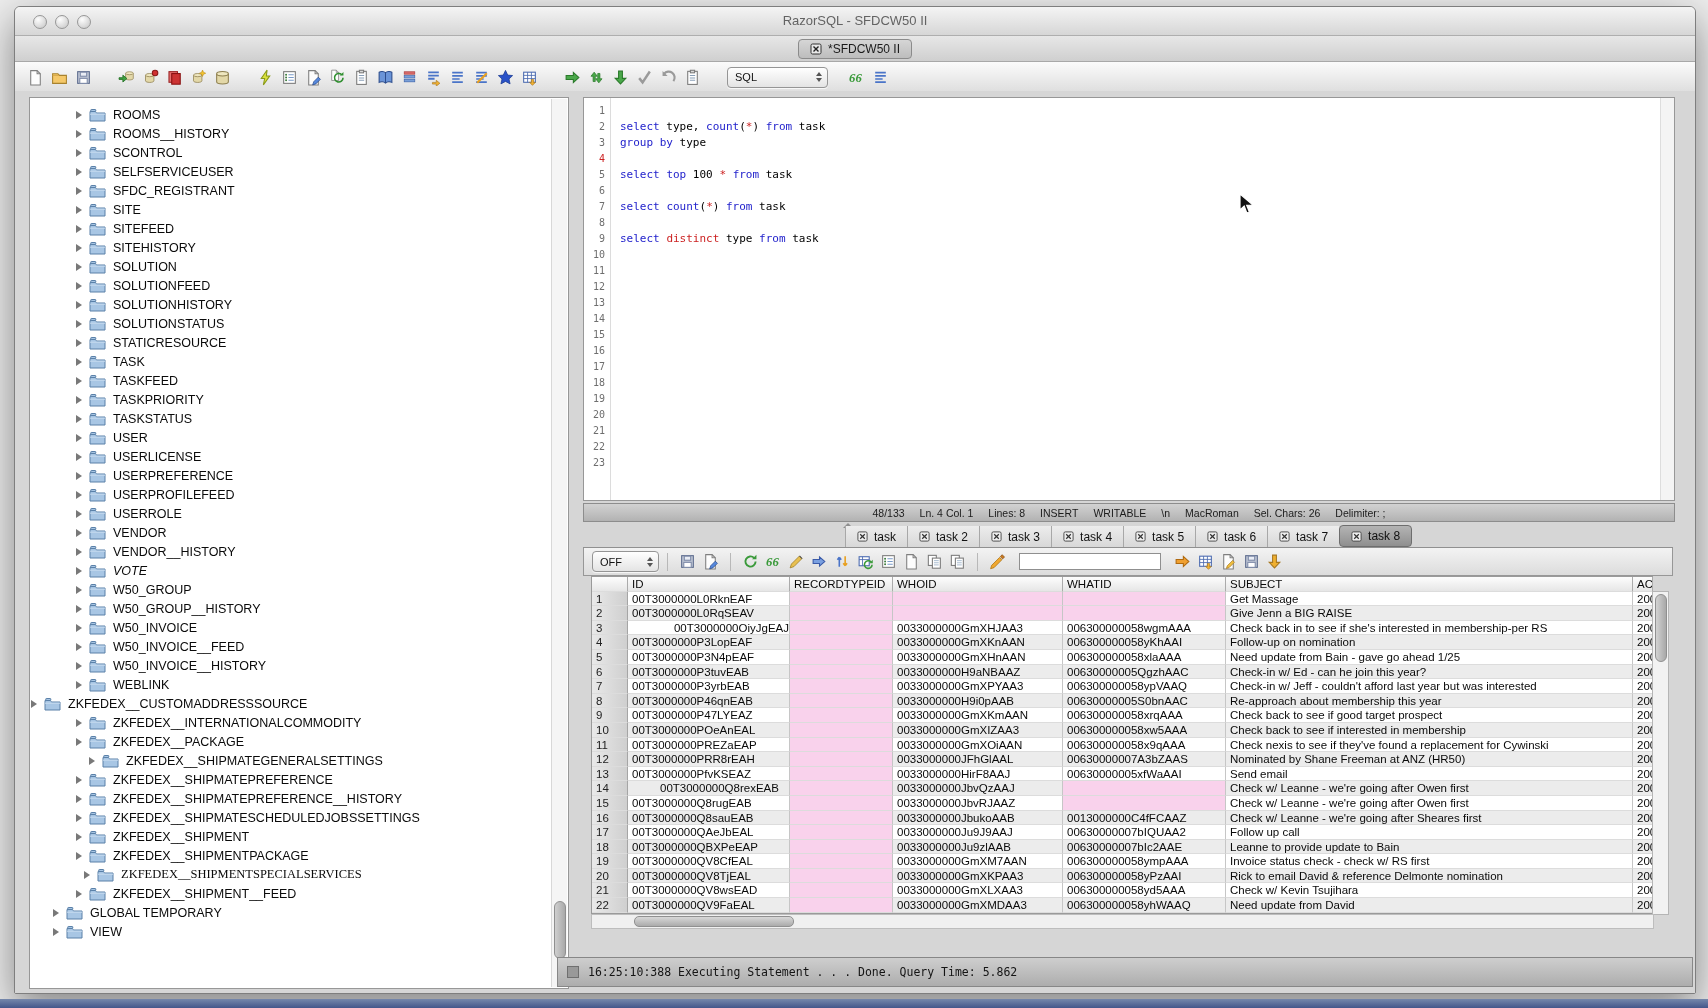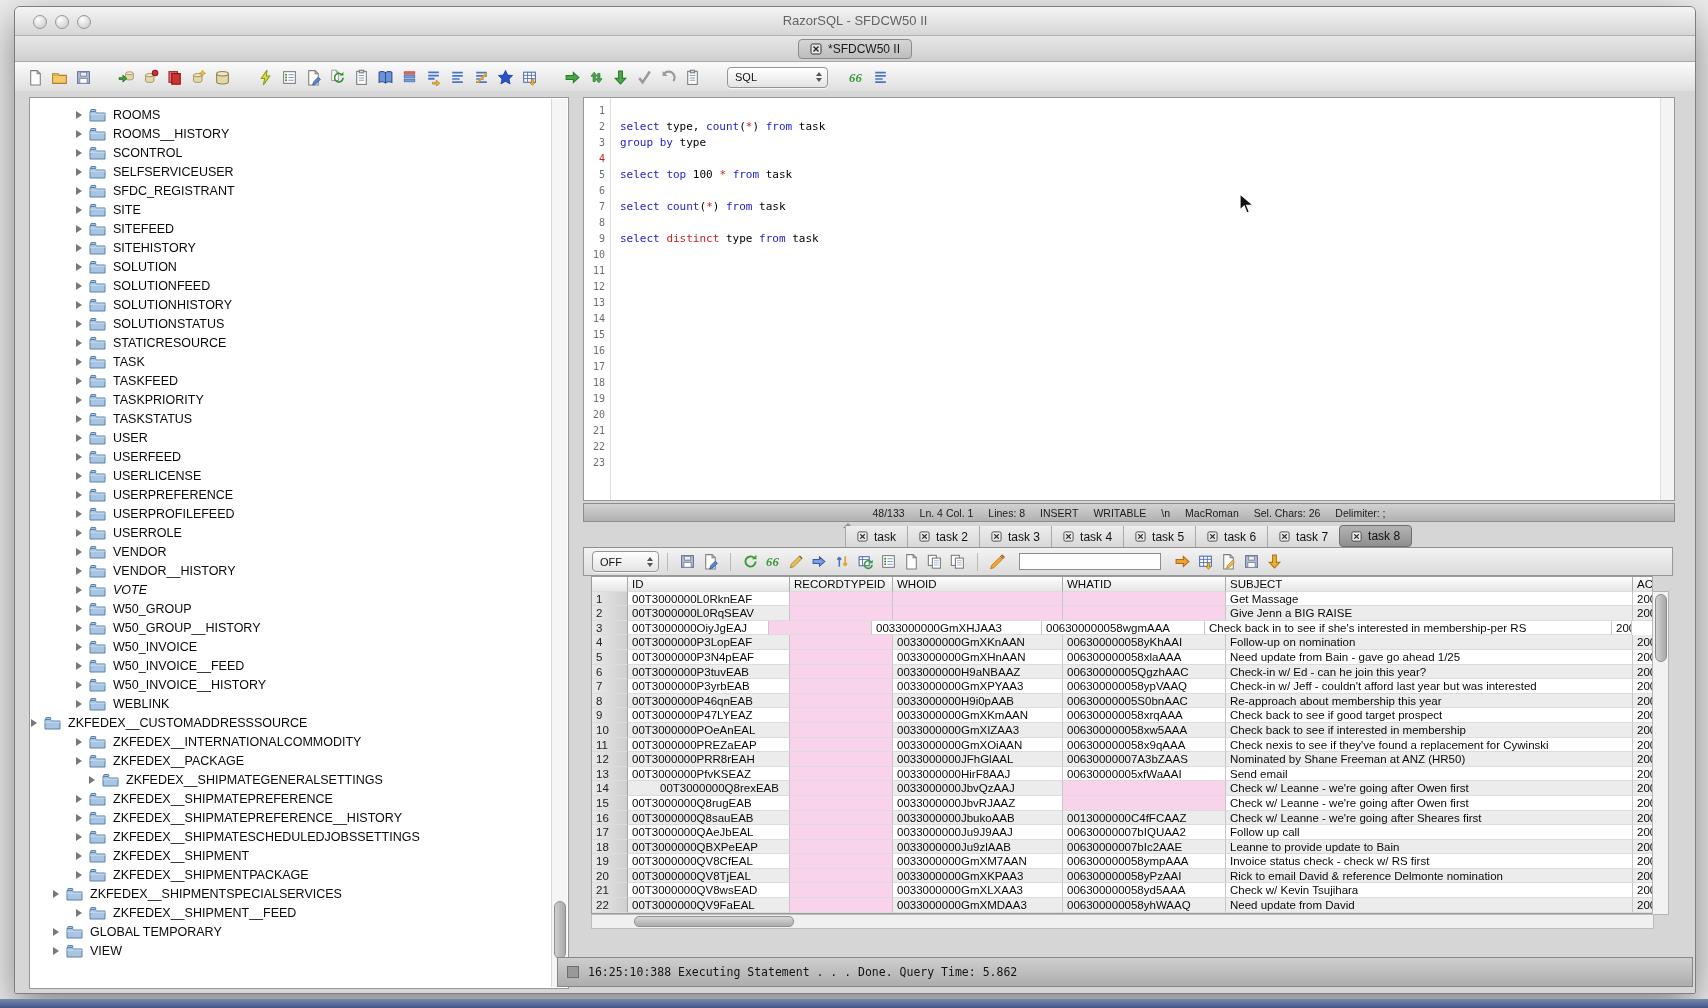--- a/index.html
+++ b/index.html
@@ -549,31 +549,20 @@
             </div>
             <div class="tree-row" style="padding-left: 45px;">
               <span class="tri"></span>
               <span class="ficon">
                 <svg width="17" height="14" viewBox="0 0 17 14">
                   <path d="M1 13V3.5h5.2L7.8 5H16v8z" fill="#a8c6e4" stroke="#5a80a8"></path>
                   <path d="M1 6.2h15" stroke="#c8ddf0"></path>
                   <rect x="1.8" y="1.5" width="5" height="2" rx="0.5" fill="#a8c6e4" stroke="#5a80a8"></rect>
                 </svg>
               </span>
-              <span>USERFEED</span>
-            </div>
-            <div class="tree-row" style="padding-left: 45px;">
-              <span class="tri"></span>
-              <span class="ficon">
-                <svg width="17" height="14" viewBox="0 0 17 14">
-                  <path d="M1 13V3.5h5.2L7.8 5H16v8z" fill="#a8c6e4" stroke="#5a80a8"></path>
-                  <path d="M1 6.2h15" stroke="#c8ddf0"></path>
-                  <rect x="1.8" y="1.5" width="5" height="2" rx="0.5" fill="#a8c6e4" stroke="#5a80a8"></rect>
-                </svg>
-              </span>
               <span>USERLICENSE</span>
             </div>
             <div class="tree-row" style="padding-left: 45px;">
               <span class="tri"></span>
               <span class="ficon">
                 <svg width="17" height="14" viewBox="0 0 17 14">
                   <path d="M1 13V3.5h5.2L7.8 5H16v8z" fill="#a8c6e4" stroke="#5a80a8"></path>
                   <path d="M1 6.2h15" stroke="#c8ddf0"></path>
                   <rect x="1.8" y="1.5" width="5" height="2" rx="0.5" fill="#a8c6e4" stroke="#5a80a8"></rect>
                 </svg>
@@ -793,21 +782,21 @@
               <span class="tri"></span>
               <span class="ficon">
                 <svg width="17" height="14" viewBox="0 0 17 14">
                   <path d="M1 13V3.5h5.2L7.8 5H16v8z" fill="#a8c6e4" stroke="#5a80a8"></path>
                   <path d="M1 6.2h15" stroke="#c8ddf0"></path>
                   <rect x="1.8" y="1.5" width="5" height="2" rx="0.5" fill="#a8c6e4" stroke="#5a80a8"></rect>
                 </svg>
               </span>
               <span>ZKFEDEX__SHIPMENTPACKAGE</span>
             </div>
-            <div class="tree-row" style="padding-left: 22px;">
+            <div class="tree-row" style="padding-left: 53px; font-family: Liberation Serif, serif;">
               <span class="tri"></span>
               <span class="ficon">
                 <svg width="17" height="14" viewBox="0 0 17 14">
                   <path d="M1 13V3.5h5.2L7.8 5H16v8z" fill="#a8c6e4" stroke="#5a80a8"></path>
                   <path d="M1 6.2h15" stroke="#c8ddf0"></path>
                   <rect x="1.8" y="1.5" width="5" height="2" rx="0.5" fill="#a8c6e4" stroke="#5a80a8"></rect>
                 </svg>
               </span>
               <span>ZKFEDEX__SHIPMENTSPECIALSERVICES</span>
             </div>
@@ -1193,21 +1182,21 @@
               <div class="gcell rownum" style="width: 36px;">2</div>
               <div class="gcell" style="width: 162px;">00T3000000L0RqSEAV</div>
               <div class="gcell nullcell" style="width: 103px;"></div>
               <div class="gcell nullcell" style="width: 170px;"></div>
               <div class="gcell nullcell" style="width: 163px;"></div>
               <div class="gcell" style="width: 407px;">Give Jenn a BIG RAISE</div>
               <div class="gcell" style="width: 20px;">200</div>
             </div>
             <div class="grow">
               <div class="gcell rownum" style="width: 36px;">3</div>
-              <div class="gcell" style="width: 141px;">00T3000000OiyJgEAJ</div>
+              <div class="gcell" style="width: 162px; text-align: right;">00T3000000OiyJgEAJ</div>
               <div class="gcell nullcell" style="width: 103px;"></div>
               <div class="gcell" style="width: 170px;">0033000000GmXHJAA3</div>
               <div class="gcell" style="width: 163px;">006300000058wgmAAA</div>
               <div class="gcell" style="width: 407px;">Check back in to see if she's interested in membership-per RS</div>
               <div class="gcell" style="width: 20px;">200</div>
             </div>
             <div class="grow even">
               <div class="gcell rownum" style="width: 36px;">4</div>
               <div class="gcell" style="width: 162px;">00T3000000P3LopEAF</div>
               <div class="gcell nullcell" style="width: 103px;"></div>

